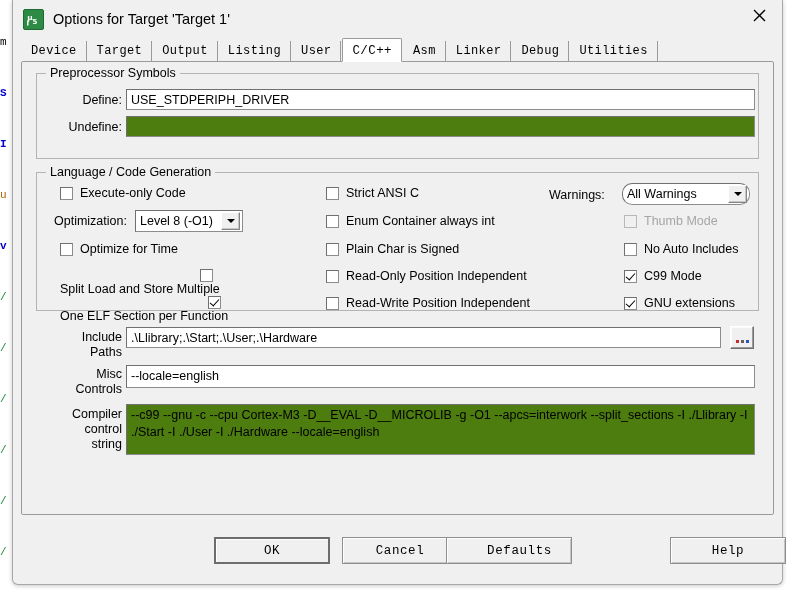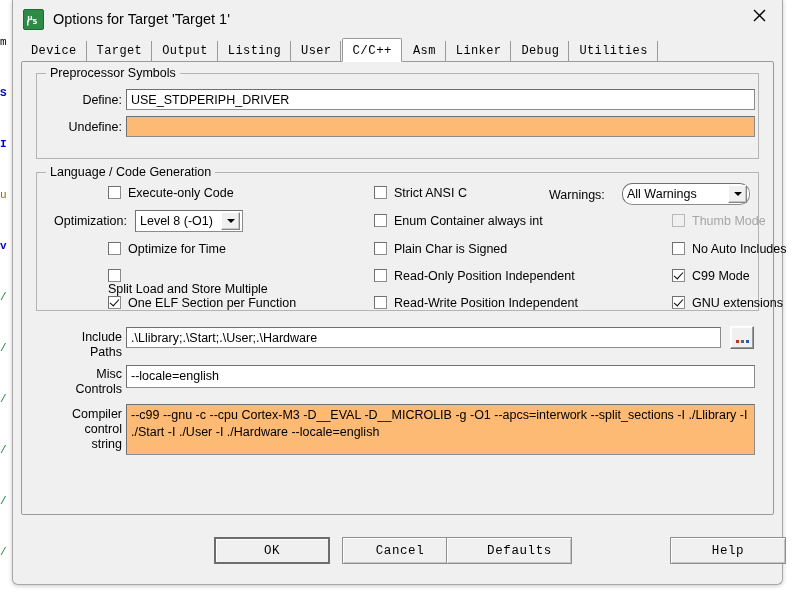--- a/index.html
+++ b/index.html
@@ -182,30 +182,29 @@
     border-top-color: #707070;
     border-left-color: #707070;
     box-sizing: border-box;
     font-size: 12.5px;
     color: #000;
     padding: 2px 3px 0 4px;
     overflow: hidden;
     white-space: nowrap;
     line-height: 17px;
   }
-  .textfield.readonly { background: #fdba74; }
+  .textfield.readonly { background: #4d7c0f; }
   .textfield.multiline { white-space: normal; line-height: 17px; }
 
   
   .cbrow {
     position: absolute;
     display: flex;
-    align-items: flex-start;
-    white-space: nowrap;
-    margin-left: 48px;
+    align-items: flex-end;
+    white-space: nowrap;
   }
   .cbox {
     width: 13px; height: 13px;
     background: #ffffff;
     border: 1px solid #8c8c8c;
     border-top-color: #6f6f6f;
     border-left-color: #6f6f6f;
     box-sizing: border-box;
     position: relative;
     flex: 0 0 auto;
@@ -417,21 +416,21 @@
         <span class="combo-arrow"></span>
       </div>
       <div class="cbrow" style="left:38px; top:180px;">
         <span class="cbox"></span>
         <span class="cblabel">Optimize for Time</span>
       </div>
       <div class="cbrow" style="left:38px; top:207px;flex-direction:column;">
         <span class="cbox"></span>
         <span class="cblabel">Split Load and Store Multiple</span>
       </div>
-      <div class="cbrow" style="left:38px; top:234px;">
+      <div class="cbrow" style="left:38px; top:234px;flex-direction:column;">
         <span class="cbox checked"></span>
         <span class="cblabel">One ELF Section per Function</span>
       </div>
 
       <div class="cbrow" style="left:304px; top:124px;">
         <span class="cbox"></span>
         <span class="cblabel">Strict ANSI C</span>
       </div>
       <div class="cbrow" style="left:304px; top:152px;">
         <span class="cbox"></span>

